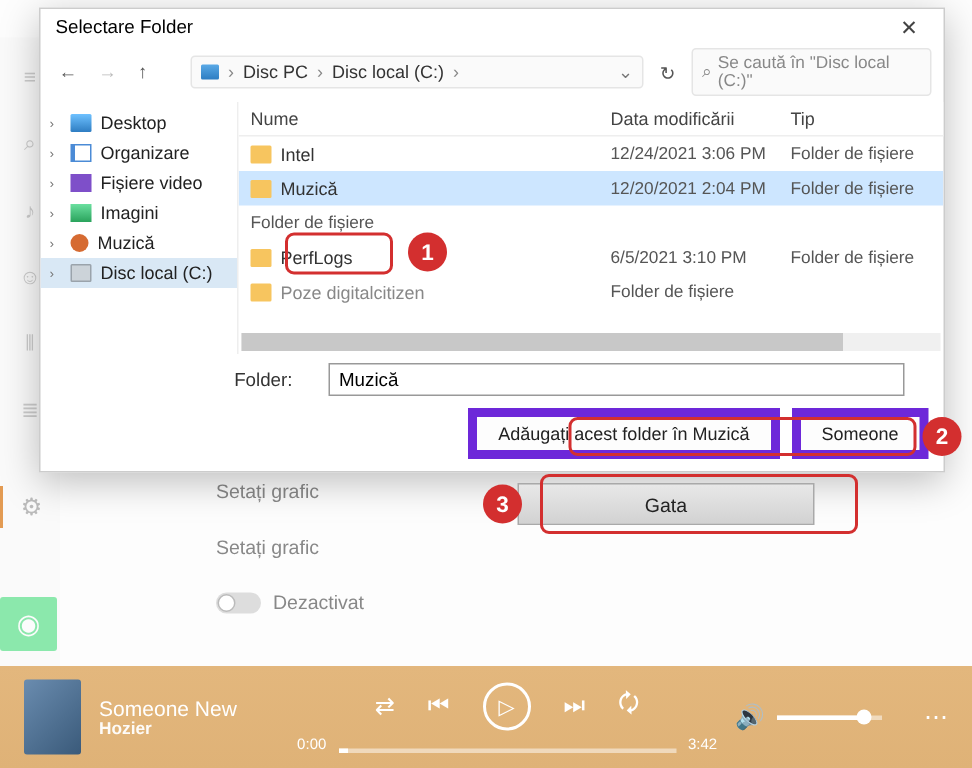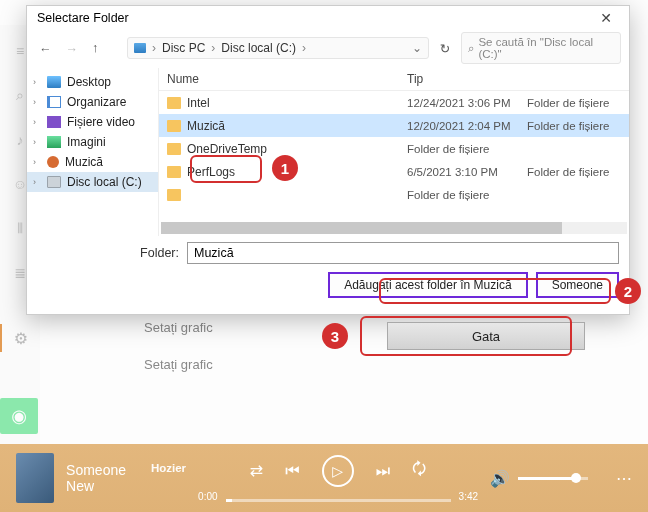--- a/index.html
+++ b/index.html
@@ -57,38 +57,38 @@
   .fp-row{display:flex;font-size:12px;color:#333;align-items:center;height:23px;}
   .fp-row.sel{background:#cde6ff;}
   .fp-row.cut{color:#888;}
   .fp-row .cell{padding:0 8px;white-space:nowrap;overflow:hidden;}
   .fp-row .name{width:240px;display:flex;align-items:center;gap:6px;}
   .fp-row .date{width:120px;color:#555;font-size:11.5px;}
   .fp-row .type{flex:1;color:#555;font-size:11.5px;}
   .scrollbar{height:12px;background:#f0f0f0;margin:0 2px 2px 2px;position:relative;}
   .scrollbar .thumb{position:absolute;left:0;top:0;width:86%;height:100%;background:#c8c8c8;}
   
-  .dlg-folder-row{display:flex;align-items:center;padding:6px 10px;gap:8px;font-size:12.5px;}
+  .dlg-folder-row{display:flex;align-items:center;padding:6px 26px;gap:24px;font-size:12.5px;}
   .dlg-folder-row label{width:142px;text-align:right;color:#333;}
   .dlg-folder-row input{flex:1;border:1px solid #999;padding:3px 6px;font-size:12.5px;}
   .dlg-buttons{display:flex;justify-content:flex-end;gap:8px;padding:2px 10px 8px;}
-  .btn{border:2px solid #6d28d9;background:#fdfdfd;padding:4px 14px;font-size:12px;color:#222;}
+  .btn{border:6px solid #6d28d9;background:#fdfdfd;padding:4px 14px;font-size:12px;color:#222;}
   
   
   .hl{position:absolute;border:2px solid #d32f2f;border-radius:6px;pointer-events:none;}
   .num{position:absolute;width:26px;height:26px;background:#d32f2f;color:#fff;border-radius:50%;display:flex;align-items:center;justify-content:center;font-weight:bold;font-size:15px;pointer-events:none;}
   
   
-  .gata-wrap{position:absolute;left:387px;top:322px;width:198px;}
+  .gata-wrap{position:absolute;left:345px;top:322px;width:198px;}
   .gata{height:28px;background:linear-gradient(#e8e8e8,#d2d2d2);border:1px solid #a9a9a9;display:flex;align-items:center;justify-content:center;font-size:13px;color:#222;}
   
   
   .mediabar{position:absolute;left:0;bottom:0;width:100%;height:68px;background:linear-gradient(#e3b77d,#dfb277);display:flex;align-items:center;color:#fff;padding:0 16px;gap:12px;}
   .albumart{width:50px;height:50px;background:linear-gradient(135deg,#6a8caf,#3a5a7a);border-radius:2px;}
-  .track{display:flex;flex-direction:row;justify-content:center;min-width:120px;}
+  .track{display:flex;flex-direction:column;justify-content:center;min-width:120px;}
   .track .t1{font-size:14px;font-weight:500;}
   .track .t2{font-size:11.5px;font-weight:bold;opacity:.95;}
   .player-center{flex:1;display:flex;flex-direction:column;align-items:center;gap:4px;}
   .controls{display:flex;align-items:center;gap:22px;font-size:16px;}
   .playbtn{width:32px;height:32px;border:2px solid #fff;border-radius:50%;display:flex;align-items:center;justify-content:center;font-size:14px;}
   .progress{display:flex;align-items:flex-end;gap:8px;font-size:10px;width:280px;}
   .progress .bar{flex:1;height:3px;background:rgba(255,255,255,.5);position:relative;}
   .progress .bar::before{content:"";position:absolute;left:0;top:0;height:100%;width:3%;background:#fff;}
   .vol{display:flex;align-items:center;gap:8px;}
   .volbar{width:70px;height:3px;background:rgba(255,255,255,.5);position:relative;}
@@ -110,20 +110,24 @@
 <div class="gear-active">⚙</div>
 <div class="spotify-badge">◉</div>
 
 <div class="bg-settings">
   <div class="row">
       <span>Setați grafic</span>
     </div>
   <div class="row">
     <span>Setați grafic</span>
   </div>
+  <div class="row">
+    <div class="toggle"></div>
+    <span>Dezactivat</span>
+  </div>
 </div>
 
 <div class="dialog">
   <div class="dlg-title">
     <span>Selectare Folder</span>
     <span class="dlg-close">✕</span>
   </div>
   <div class="dlg-nav">
     <div class="nav-arrows">
       <span>←</span>
@@ -175,57 +179,55 @@
         </div>
       <div class="tree-item sel">
           <span class="exp">›</span>
           <span class="ico ico-disk"></span>
           <span>Disc local (C:)</span>
         </div>
     </div>
     <div class="filepane">
       <div class="fp-header">
         <div class="col-name">Nume</div>
+        <div class="col-date">Data modificării</div>
         <div class="col-type">Tip</div>
       </div>
       <div class="fp-rows" id="fp-rows">
           <div class="fp-row">
             <div class="cell name">
               <span class="ico ico-folder"></span>
               <span>Intel</span>
             </div>
             <div class="cell date">12/24/2021 3:06 PM</div>
             <div class="cell type">Folder de fișiere</div>
           </div>
           <div class="fp-row sel">
             <div class="cell name">
               <span class="ico ico-folder"></span>
               <span>Muzică</span>
             </div>
             <div class="cell date">12/20/2021 2:04 PM</div>
             <div class="cell type">Folder de fișiere</div>
           </div>
           <div class="fp-row">
-            <div class="cell name">
-              <span class="ico ico-folder"></span>
-              <span>OneDriveTemp</span>
-            </div>
             <div class="cell type">Folder de fișiere</div>
           </div>
           <div class="fp-row">
             <div class="cell name">
               <span class="ico ico-folder"></span>
               <span>PerfLogs</span>
             </div>
             <div class="cell date">6/5/2021 3:10 PM</div>
             <div class="cell type">Folder de fișiere</div>
           </div>
           <div class="fp-row cut">
             <div class="cell name">
               <span class="ico ico-folder"></span>
+              <span>Poze digitalcitizen</span>
             </div>
             <div class="cell type">Folder de fișiere</div>
           </div>
         </div>
       <div class="scrollbar">
           <div class="thumb"></div>
         </div>
     </div>
   </div>
   <div class="dlg-folder-row">

